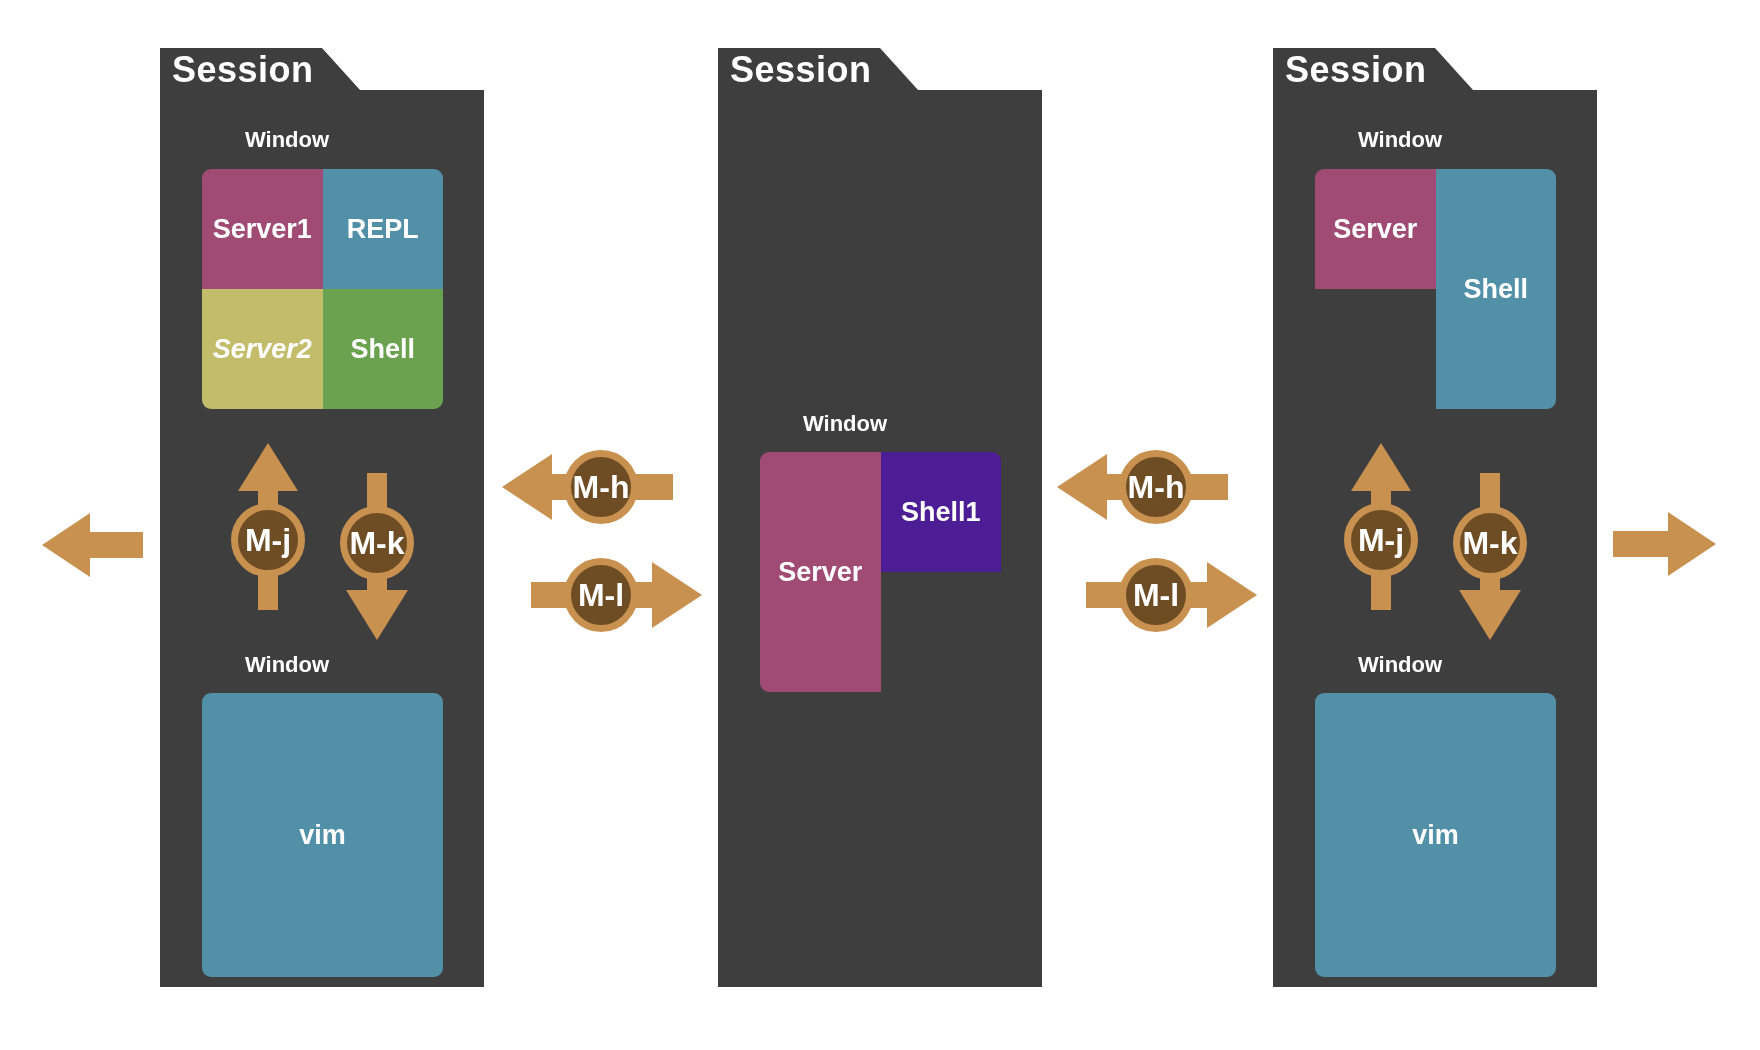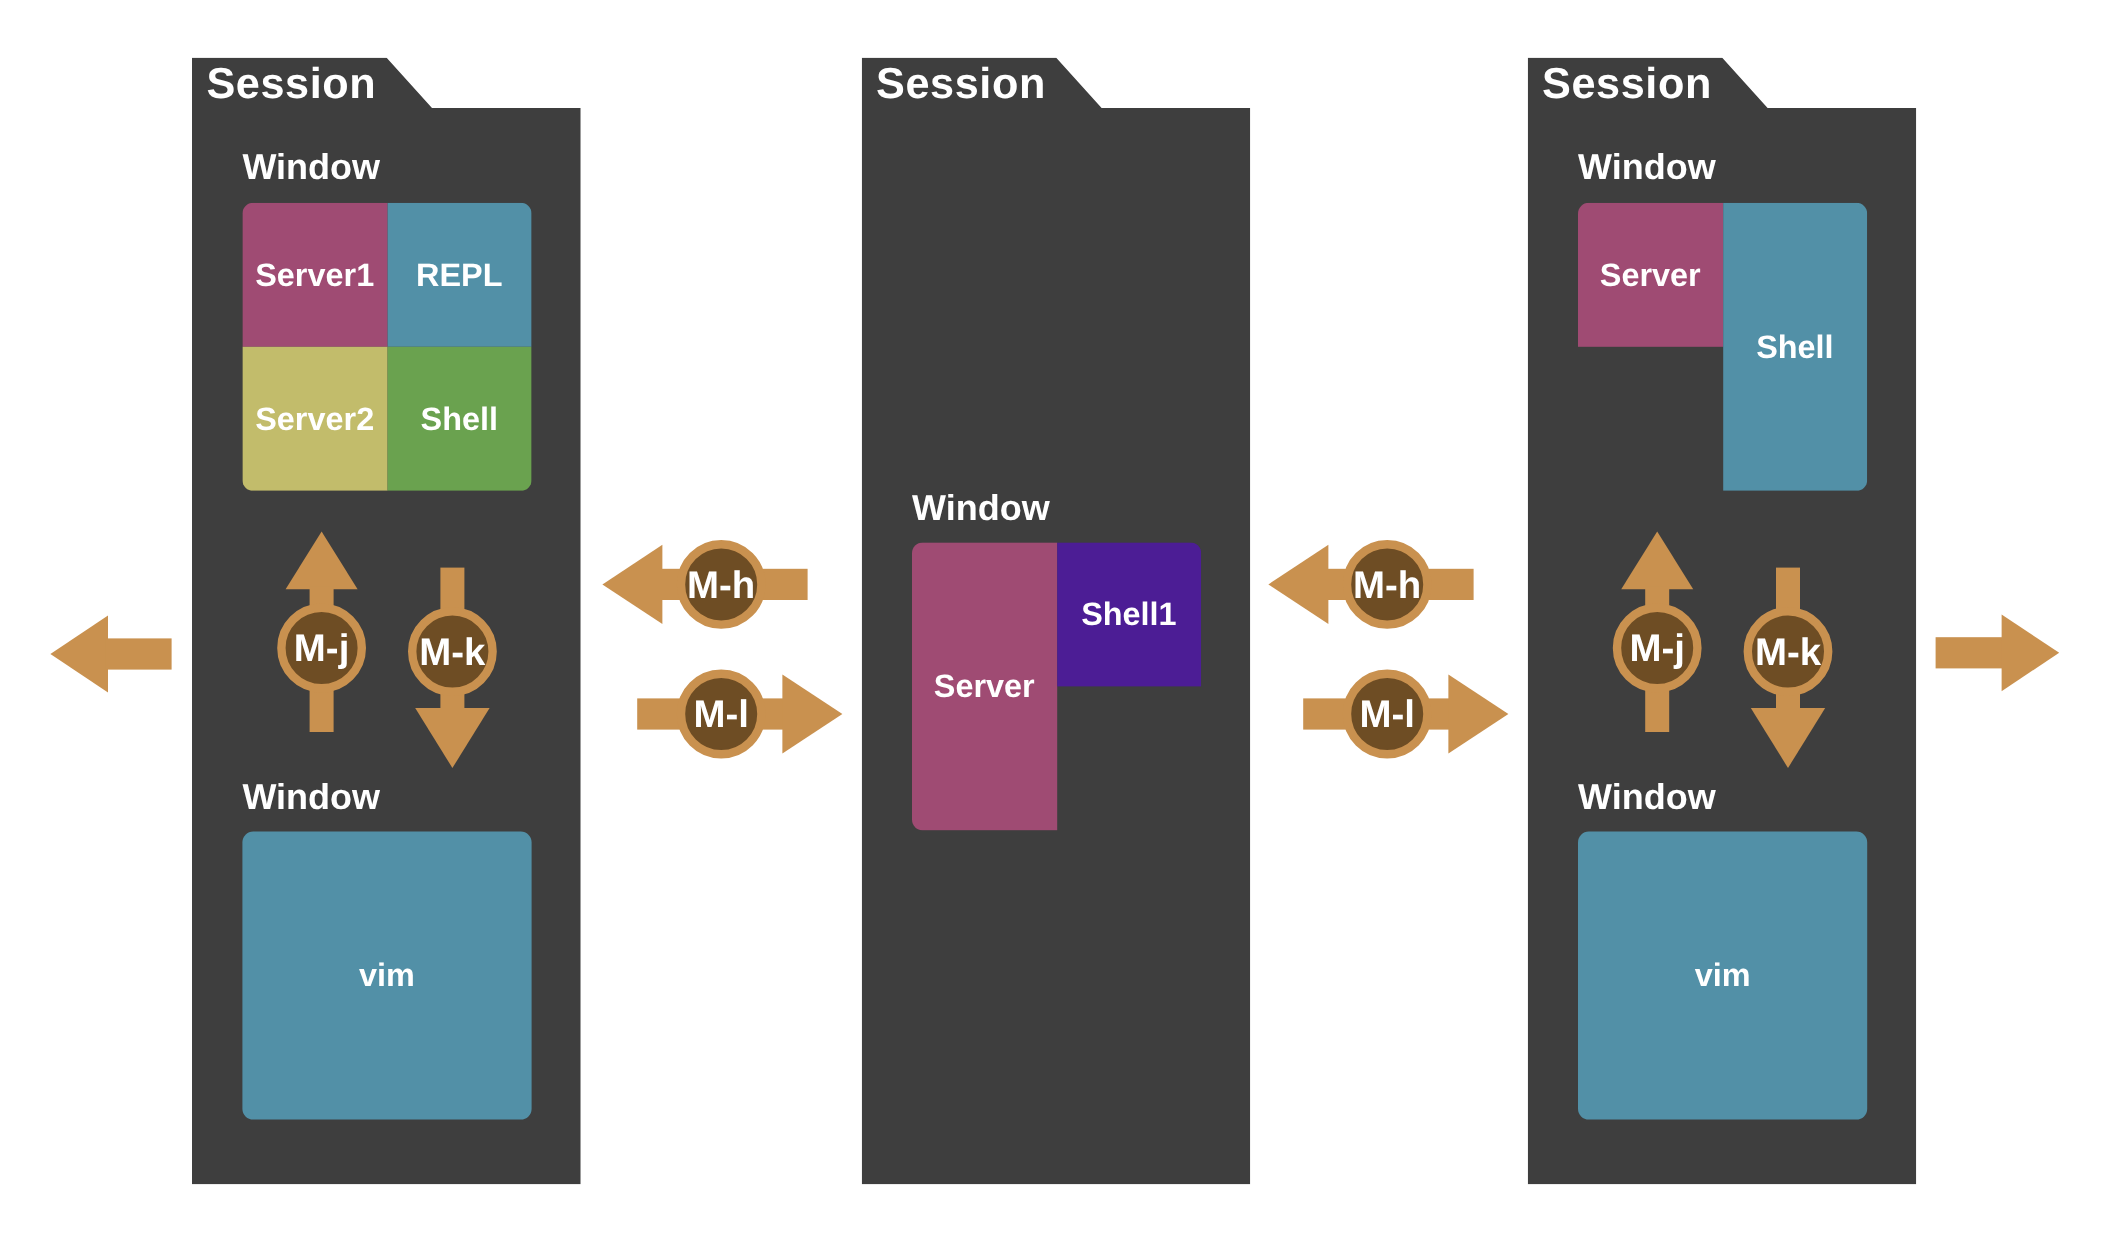--- a/index.html
+++ b/index.html
@@ -8,34 +8,34 @@
     font-family:"Liberation Sans",sans-serif;font-weight:bold;color:#fff;
   }
   .panel{
     position:absolute;top:48px;width:324px;height:939px;background:var(--panel);
     clip-path:polygon(0 0,162px 0,200px 42px,100% 42px,100% 100%,0 100%);
   }
   .session-title{
     position:absolute;left:12px;top:0;height:44px;display:flex;align-items:center;
     font-size:36px;letter-spacing:0.5px;
   }
-  .window-label{position:absolute;font-size:30px;line-height:32px;}
+  .window-label{position:absolute;font-size:22px;line-height:32px;margin-left:43px;}
   .pane-grid{
     position:absolute;width:241px;height:240px;border-radius:9px;overflow:hidden;
     display:grid;
   }
   .grid-2x2{grid-template-columns:1fr 1fr;grid-template-rows:1fr 1fr;}
   .grid-left-tall{grid-template-columns:1fr 1fr;grid-template-rows:1fr 1fr;
     grid-template-areas:"a b" "a c";}
   .grid-right-tall{grid-template-columns:1fr 1fr;grid-template-rows:1fr 1fr;
     grid-template-areas:"a c" "b c";}
   .area-a{grid-area:a}.area-b{grid-area:b}.area-c{grid-area:c}
   .pane{display:flex;align-items:center;justify-content:center;font-size:27px;}
   .pane-single{
-    position:absolute;width:241px;height:240px;border-radius:9px;
+    position:absolute;width:241px;height:284px;border-radius:9px;
     display:flex;align-items:center;justify-content:center;font-size:27px;
   }
   
   .shaft-v{position:absolute;width:20px;background:var(--arrow);}
   .shaft-h{position:absolute;height:26px;background:var(--arrow);}
   .head{position:absolute;width:0;height:0;border-style:solid;border-color:transparent;}
   .head-up{border-width:0 30px 48px 30px;border-bottom-color:var(--arrow);}
   .head-down{border-width:50px 31px 0 31px;border-top-color:var(--arrow);}
   .head-left{border-width:33px 50px 33px 0;border-right-color:var(--arrow);}
   .head-right{border-width:33px 0 33px 50px;border-left-color:var(--arrow);}
@@ -56,21 +56,21 @@
     <div class="session-title">Session</div>
 
     <div class="window-label" style="left:42px;top:76px">Window</div>
     <div class="pane-grid grid-2x2" style="left:42px;top:121px">
       <div class="pane" style="background: rgb(159, 75, 115);">
           <span>Server1</span>
         </div>
       <div class="pane" style="background: rgb(82, 144, 167);">
           <span>REPL</span>
         </div>
-      <div class="pane" style="background: rgb(194, 188, 107);">
+      <div class="pane" style="background: rgb(194, 188, 107); font-style: italic;">
           <span>Server2</span>
         </div>
       <div class="pane" style="background: rgb(106, 162, 79);">
           <span>Shell</span>
         </div>
     </div>
 
     <div class="head head-up" style="left:78px;top:395px"></div>
     <div class="shaft-v" style="left:98px;top:441px;height:121px"></div>
     <div class="badge" style="left:71px;top:455px">

